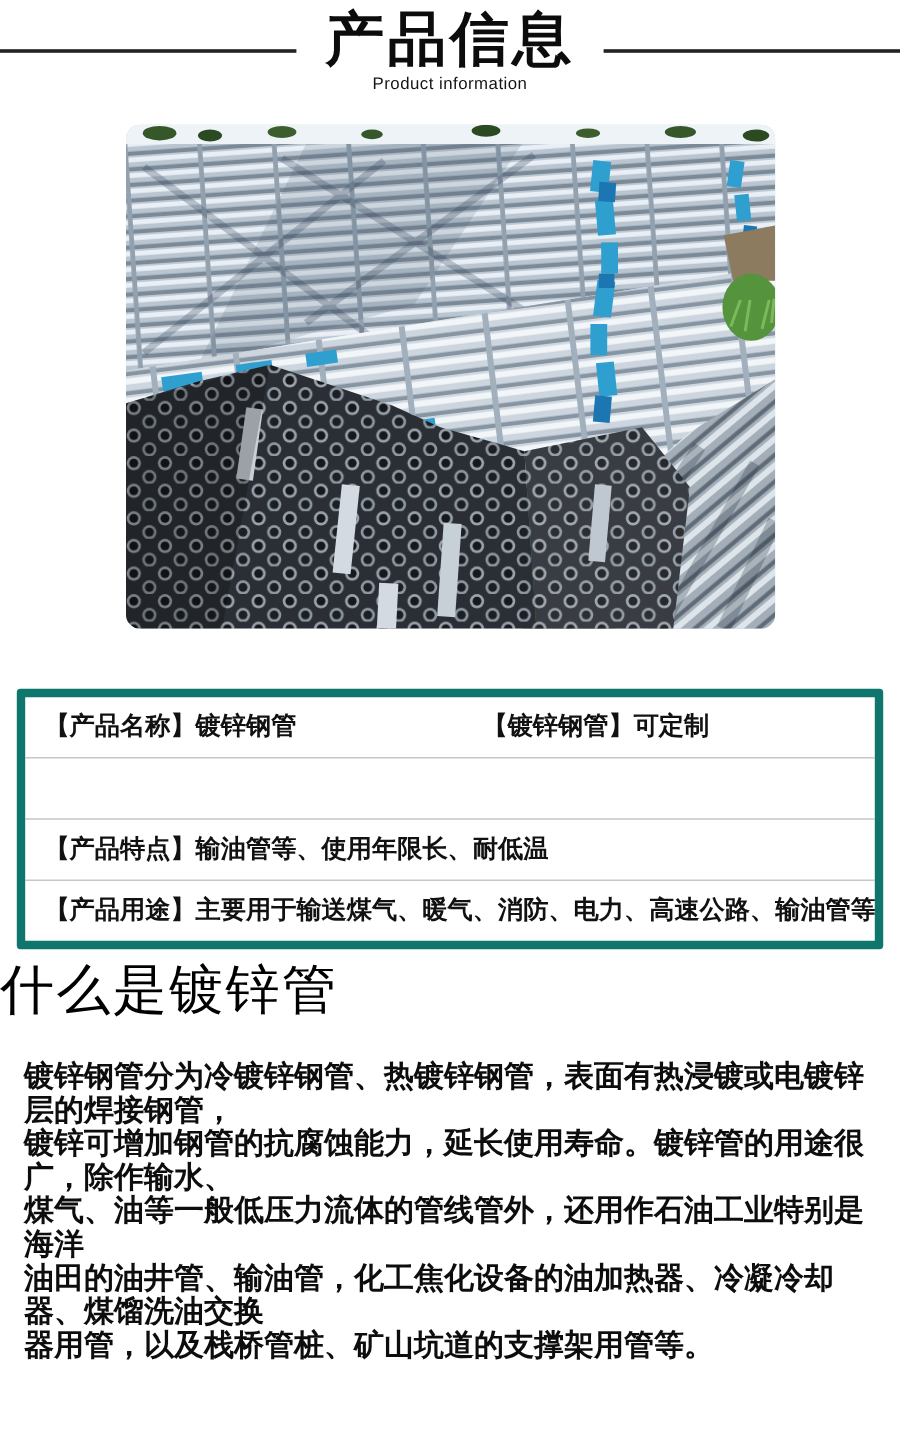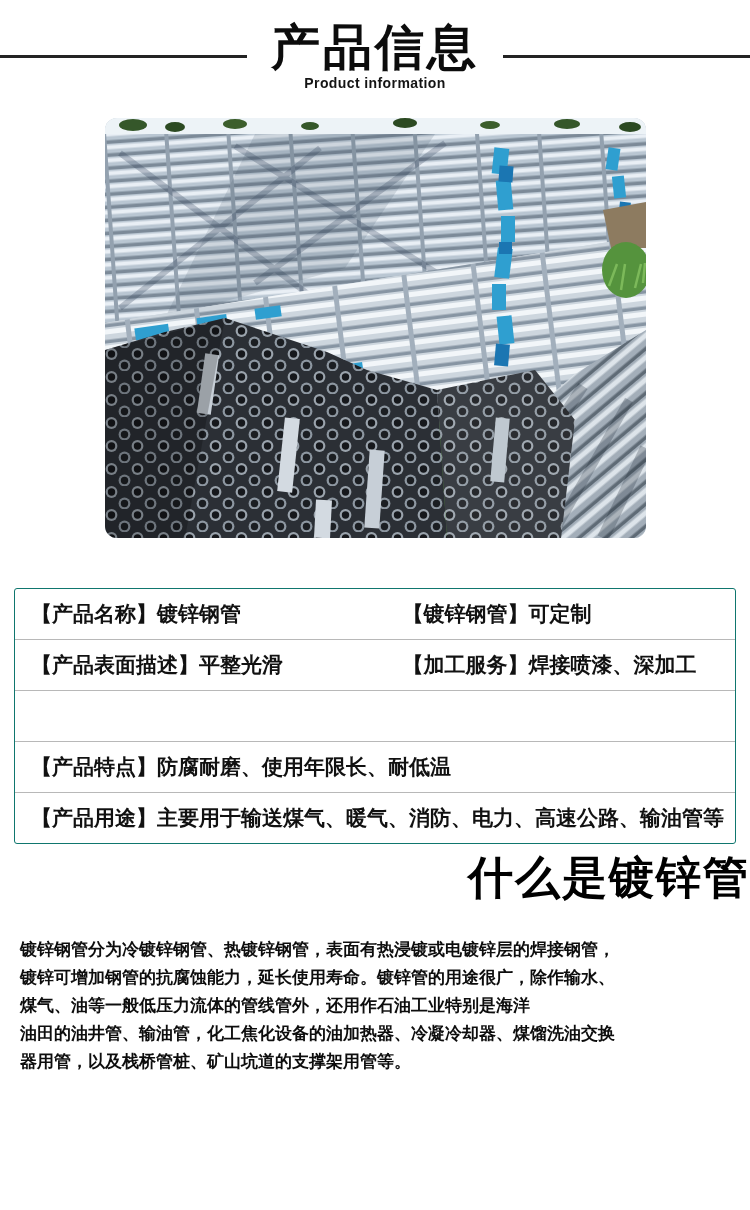--- a/index.html
+++ b/index.html
@@ -1,43 +1,43 @@
 <!DOCTYPE html>
 <html><head>
 <meta charset="utf-8">
 <style>
   html,body{margin:0;padding:0;background:#ffffff;}
   body{font-family:"Liberation Sans","DejaVu Sans",sans-serif;color:#111;}
   .page{position:relative;width:750px;height:1210px;margin:0 auto;background:#fff;overflow:hidden;}
 
   
-  .header{display:flex;align-items:center;padding-top:20px;}
+  .header{display:flex;align-items:center;padding-top:6px;}
   .hr-line{flex:1;height:3px;background:#232323;}
   .hr-line.left{margin-right:24px;}
   .hr-line.right{margin-left:24px;}
   .title-block{text-align:center;}
   .page-title{margin:0;font-size:49px;line-height:54px;font-weight:900;letter-spacing:3px;color:#0c0c0c;}
-  .page-subtitle{font-size:14px;line-height:18px;font-weight:700;letter-spacing:.4px;color:#141414;}
+  .page-subtitle{font-size:14px;line-height:18px;font-weight:400;letter-spacing:.4px;color:#141414;}
 
   
   .hero{width:541px;height:420px;margin:26px auto 0;border-radius:12px;overflow:hidden;background:#cfd8e0;}
   .hero svg{display:block;width:100%;height:100%;}
 
   
-  .specs{margin:50px 14px 0;border:1px solid #0f766e;border-radius:3px;background:#fff;}
+  .specs{margin:50px 14px 0;border:7px solid #0f766e;border-radius:3px;background:#fff;}
   .spec-row{display:flex;height:50px;line-height:50px;padding:0 16px;border-top:1px solid #b8b8b8;
             font-size:21px;font-weight:700;white-space:nowrap;overflow:hidden;}
   .spec-row:first-child{border-top:none;}
   .spec-cell-left{min-width:54%;}
   .spec-cell-right{flex:1;}
 
   
-  .article-heading{margin:8px 0 12px;text-align:right;font-family:"Liberation Serif","DejaVu Serif",serif;
-                   font-size:45px;line-height:52px;font-weight:700;letter-spacing:2px;color:#000;}
-  .article-body{margin:32px 12px 0 20px;font-size:17px;line-height:28px;font-weight:700;
+  .article-heading{margin:8px 0 12px;text-align:left;font-family:"Liberation Serif","DejaVu Serif",serif;
+                   font-size:45px;line-height:52px;font-weight:400;letter-spacing:2px;color:#000;}
+  .article-body{margin:32px 12px 0 20px;font-size:25px;line-height:28px;font-weight:700;
                 white-space:pre-line;color:#0d0d0d;}
 </style>
 </head>
 <body>
 
 <div class="page">
 
   <header class="header">
     <div class="hr-line left"></div>
     <div class="title-block">
@@ -165,28 +165,24 @@
       <polygon points="0,232 120,200 80,420 0,420" fill="#000000" opacity="0.22"></polygon>
     </svg>
   </figure>
 
   <section class="specs">
     <div class="spec-row">
       <span class="spec-cell-left">【产品名称】镀锌钢管</span>
       <span class="spec-cell-right">【镀锌钢管】可定制</span>
     </div>
     <div class="spec-row">
-      <span class="spec-cell-left">【产品表面描述】平整光滑</span>
-      <span class="spec-cell-right">【加工服务】焊接喷漆、深加工</span>
-    </div>
-    <div class="spec-row">
       <span class="spec-cell-right"></span>
     </div>
     <div class="spec-row">
-      <span class="spec-cell-left">【产品特点】防腐耐磨、使用年限长、耐低温</span>
+      <span class="spec-cell-left">【产品特点】输油管等、使用年限长、耐低温</span>
       <span class="spec-cell-right"></span>
     </div>
     <div class="spec-row">
       <span class="spec-cell-left">【产品用途】主要用于输送煤气、暖气、消防、电力、高速公路、输油管等</span>
       <span class="spec-cell-right"></span>
     </div>
   </section>
 
   <h2 class="article-heading">什么是镀锌管</h2>
   <p class="article-body">镀锌钢管分为冷镀锌钢管、热镀锌钢管，表面有热浸镀或电镀锌层的焊接钢管，

